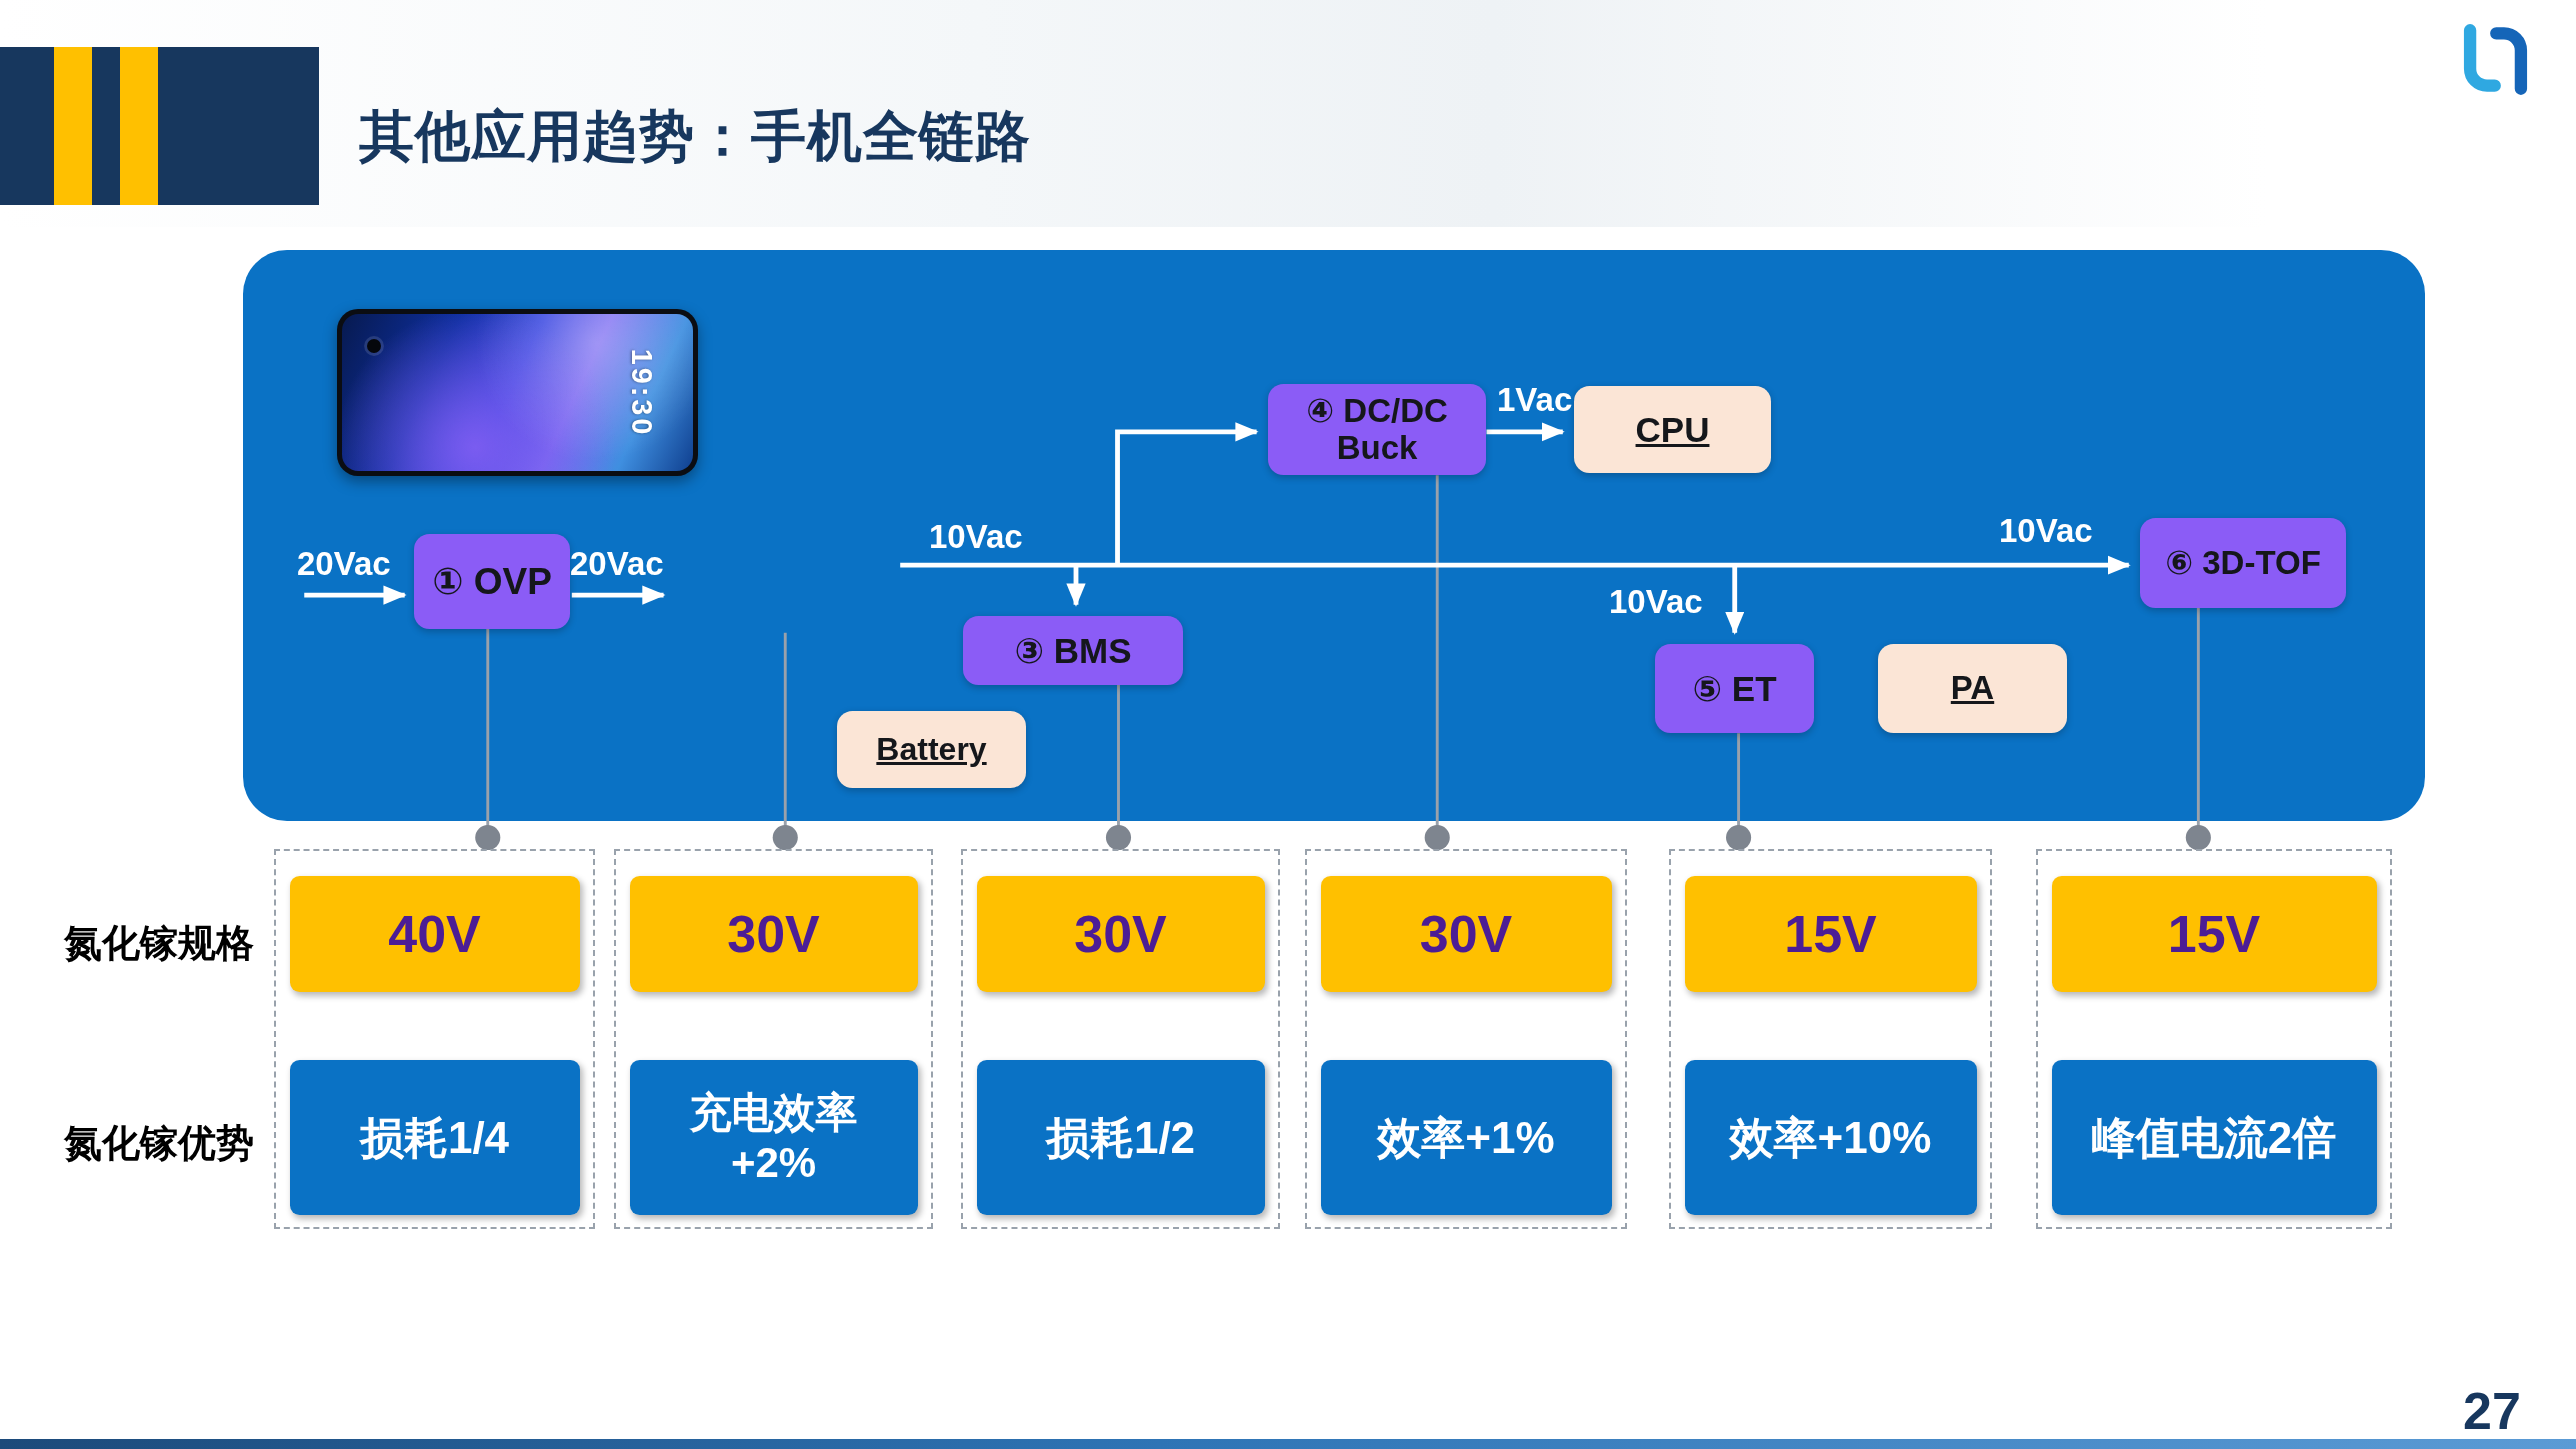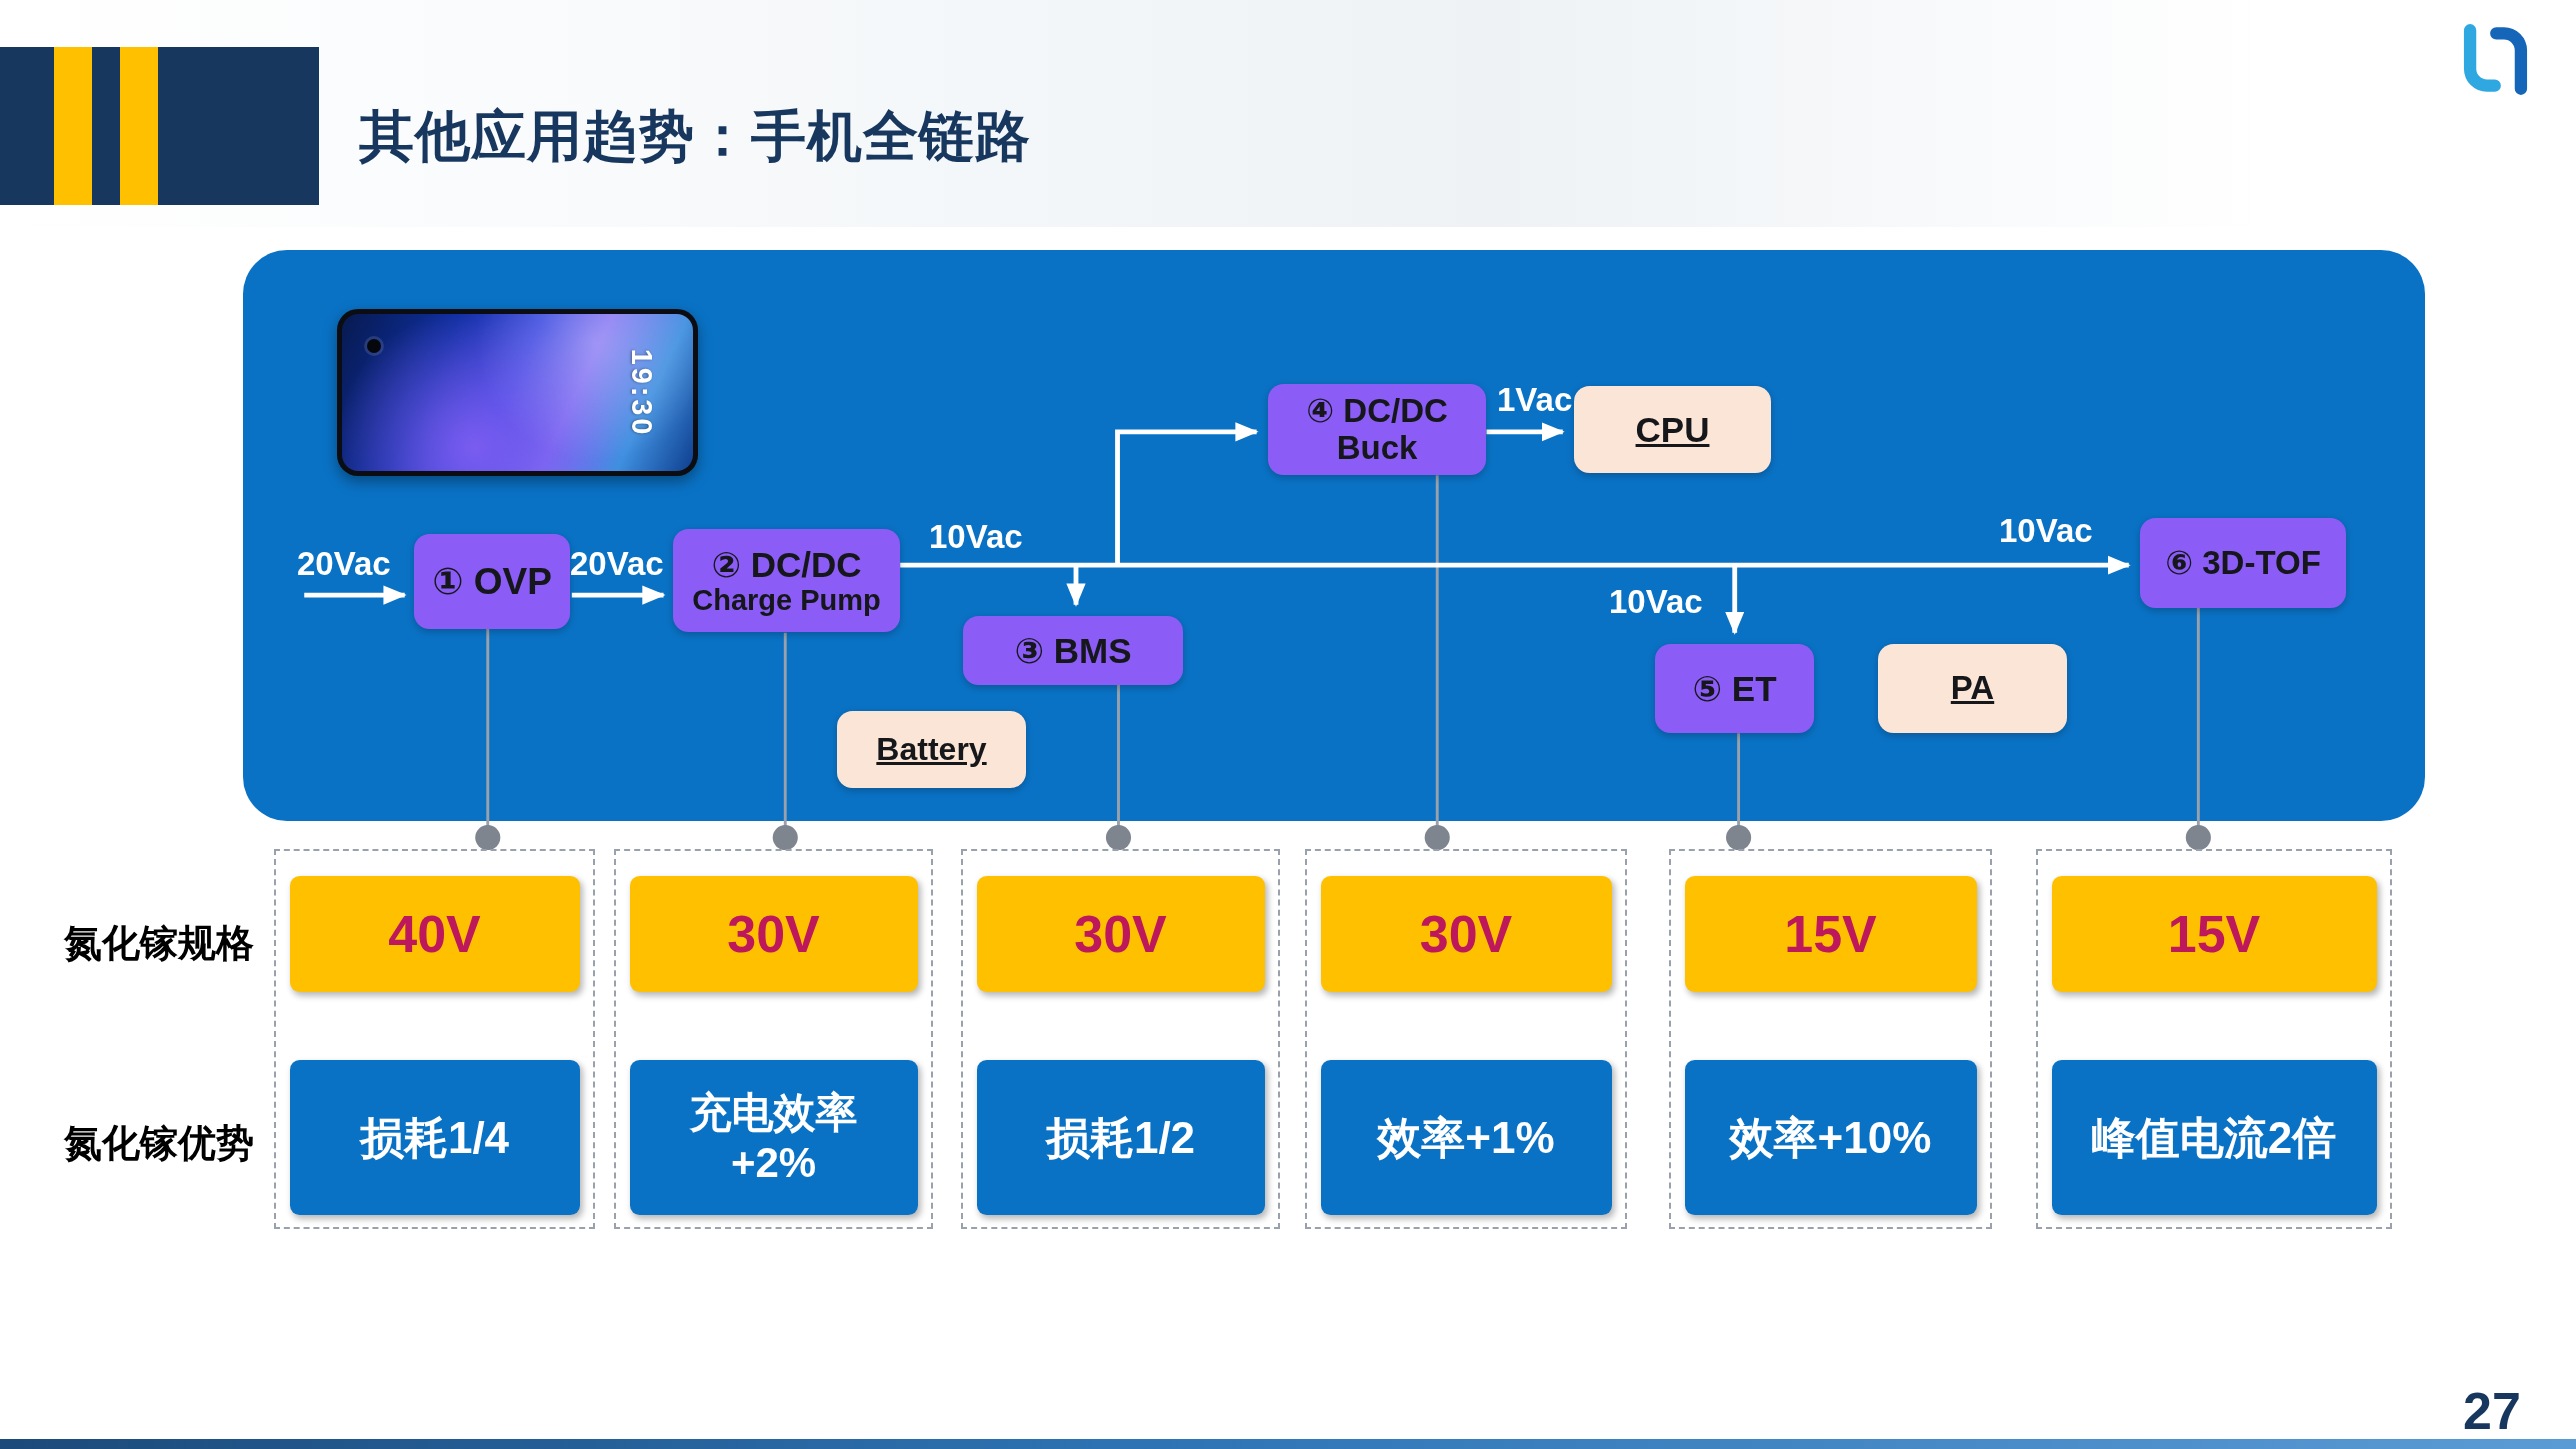--- a/index.html
+++ b/index.html
@@ -47,21 +47,21 @@
   
   .node{position:absolute;z-index:3;display:flex;flex-direction:column;align-items:center;justify-content:center;
     background:#8b5cf6;border-radius:15.5px;color:#15171b;font-weight:bold;text-align:center;
     box-shadow:0 2.9px 7.7px rgba(0,0,0,.22);line-height:1.12;}
   .node-peach{background:var(--peach);text-decoration:underline;}
   .vlabel{position:absolute;z-index:3;color:#ffffff;font-weight:bold;font-size:33px;white-space:nowrap;}
 
   
   .col{position:absolute;top:849px;height:380px;border:2.9px dashed #99a2ac;z-index:2;}
   .spec-box{position:absolute;left:13.5px;right:13.5px;top:25px;height:116px;background:var(--spec-yellow);
-    border-radius:9.7px;display:flex;align-items:center;justify-content:center;color:#be185d;
+    border-radius:9.7px;display:flex;align-items:center;justify-content:center;color:#4c1d95;
     font-size:52px;font-weight:bold;box-shadow:2.9px 3.9px 6.8px rgba(0,0,0,.28);}
   .adv-box{position:absolute;left:13.5px;right:13.5px;top:209px;height:155px;background:var(--panel-blue);
     border-radius:9.7px;display:flex;align-items:center;justify-content:center;color:#ffffff;
     font-size:44px;font-weight:bold;white-space:pre-line;text-align:center;line-height:1.18;
     box-shadow:2.9px 3.9px 6.8px rgba(0,0,0,.28);}
   .row-label{position:absolute;left:64px;z-index:2;font-size:38px;font-weight:bold;color:#000000;white-space:nowrap;}
 
   .page-number{position:absolute;left:2463px;top:1381px;font-size:52px;font-weight:bold;color:var(--navy);z-index:2;}
   .bottom-bar{position:absolute;left:0;bottom:0;width:100%;height:10.6px;z-index:2;
     background:linear-gradient(90deg,#1c4a7a 0%,#2e74b5 45%,#5b9bd5 100%);}
@@ -124,24 +124,20 @@
     <div class="phone-screen">
       <div class="cam"></div>
       <div class="clock">19:30</div>
     </div>
   </div>
 
   <div class="node" style="left:414px;top:534px;width:156px;height:95px;font-size:37px;">
     <span>① OVP</span>
   </div>
 
-  <div class="node" style="left:673px;top:529px;width:227px;height:103px;">
-    <span style="font-size:35px;">② DC/DC</span>
-    <span style="font-size:29px;">Charge Pump</span>
-  </div>
 
   <div class="node" style="left:963px;top:616px;width:220px;height:69px;font-size:35px;">
     <span>③ BMS</span>
   </div>
 
   <div class="node" style="left:1268px;top:384px;width:218px;height:91px;">
     <span style="font-size:33px;">④ DC/DC</span>
     <span style="font-size:33px;">Buck</span>
   </div>
 

